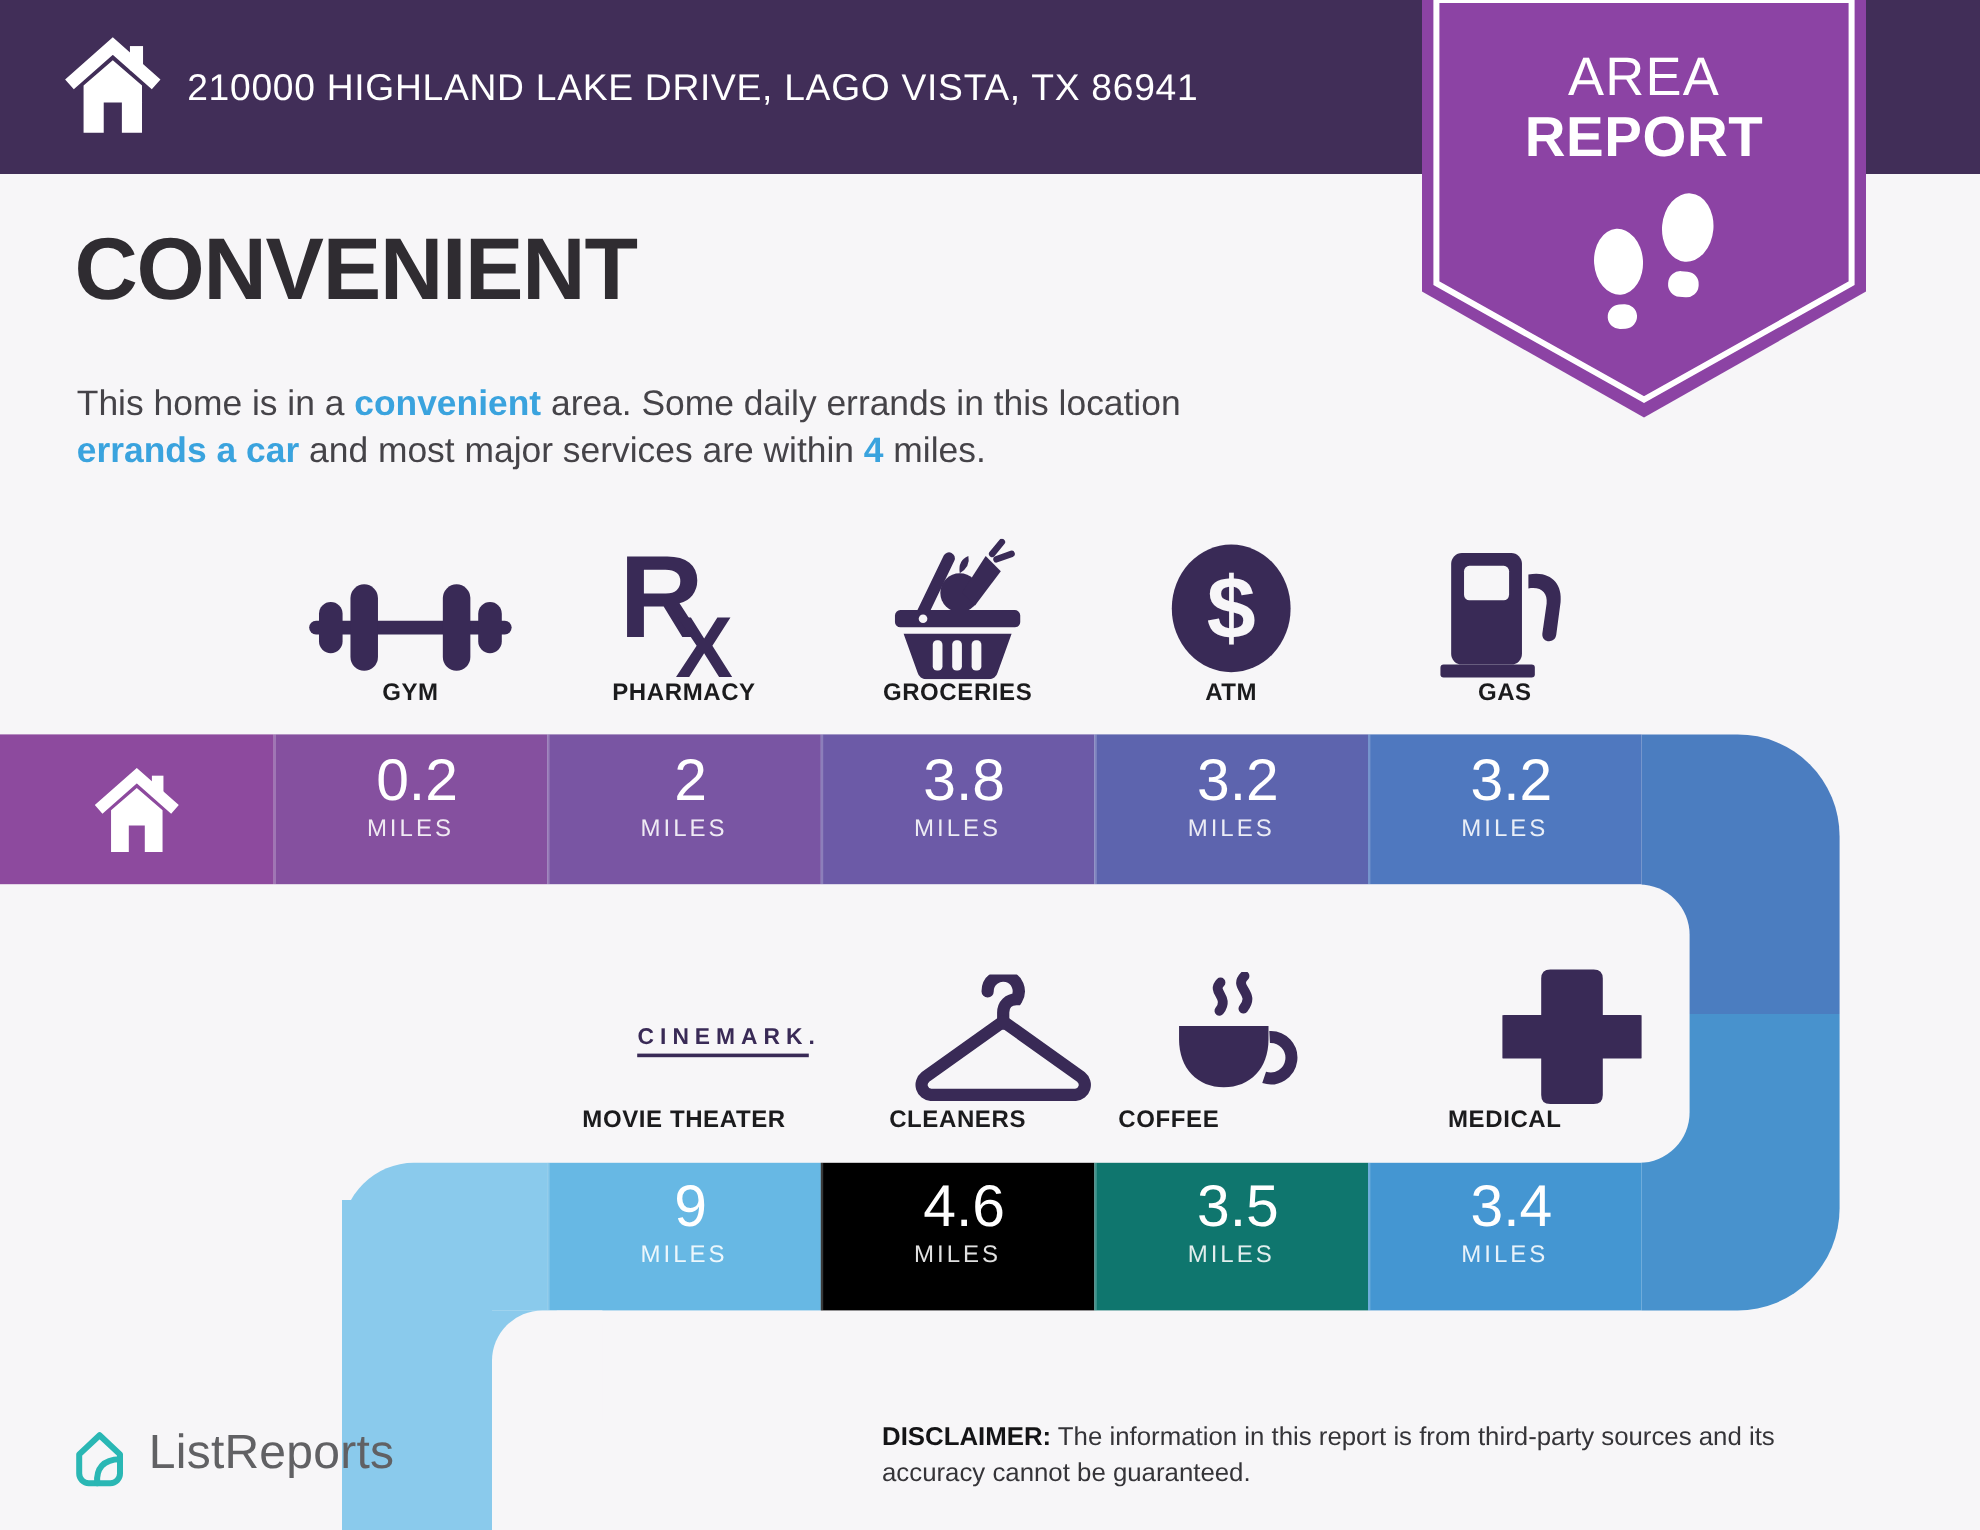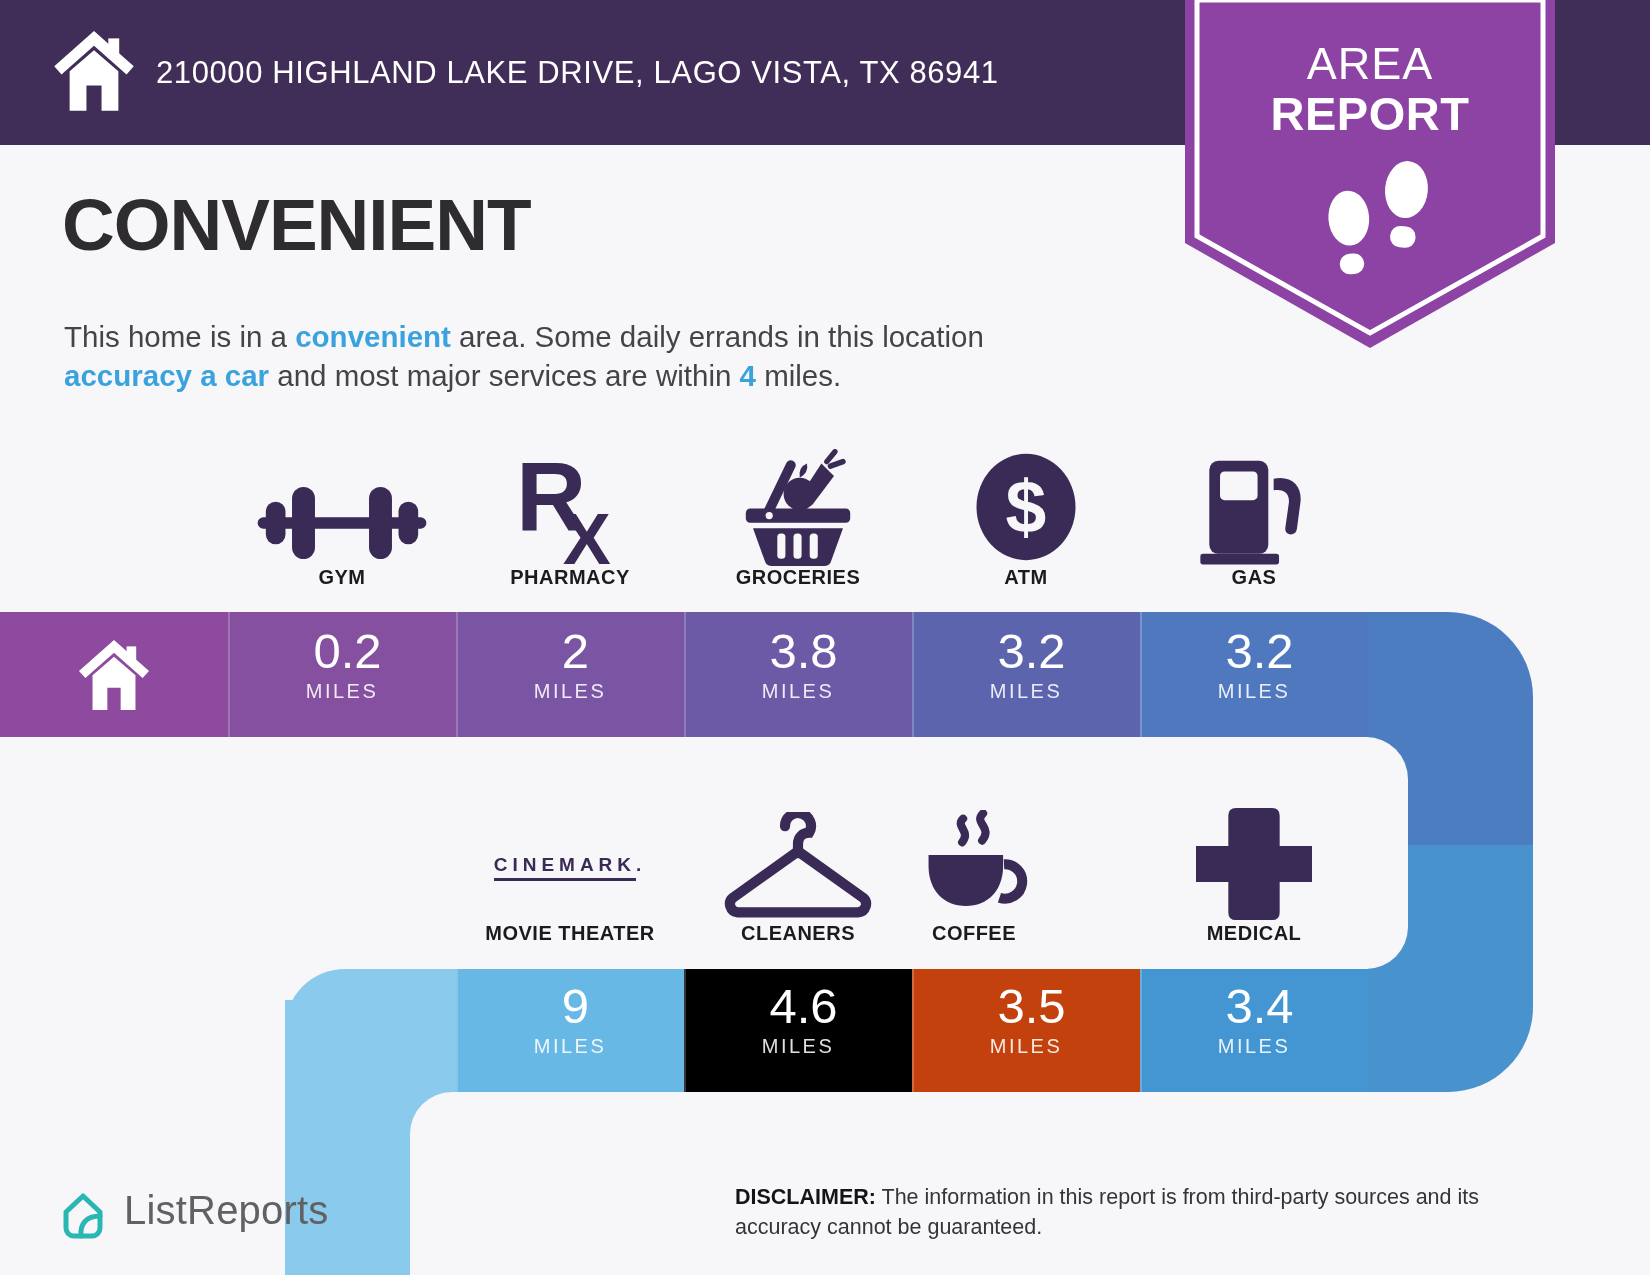--- a/index.html
+++ b/index.html
@@ -24,21 +24,21 @@
 
   
   .title{left:62px;top:183px;font-size:73px;font-weight:800;color:#2f2c31;letter-spacing:-1px;margin:0;}
   .intro{left:64px;top:287px;width:1015px;font-size:29.5px;line-height:1.33;color:#454348;font-weight:500;}
   .intro .hl{color:var(--accent);font-weight:800;}
 
   
   .cat{position:absolute;width:228px;display:flex;flex-direction:column;align-items:center;}
   .cat-icon-wrap{display:flex;align-items:flex-end;justify-content:center;width:100%;}
   .r1 .cat-icon-wrap{height:126px;}
-  .r2 .cat-icon-wrap{height:158px;}
+  .r2 .cat-icon-wrap{height:158px;justify-content:flex-end;}
   .cat-label{font-size:20px;font-weight:700;color:#1b1b1d;letter-spacing:.5px;white-space:nowrap;}
   .r1{top:440px;}
   .r2{top:764px;}
   .ic{fill:var(--icon);}
   .icstroke{stroke:var(--icon);fill:none;}
   .cinemark{margin-bottom:46px;color:var(--icon);font-size:19px;font-weight:800;letter-spacing:5px;}
   .cinemark .cm-underline{border-bottom:3px solid var(--icon);padding-bottom:3px;}
 
   
   .bcell,.bcell2{position:absolute;width:228px;text-align:center;color:#fff;}
@@ -102,21 +102,21 @@
 
   <div class="abs light-seg" style="background-color: rgb(138, 202, 236);"></div>
   <div class="bcell2 cell-divider" style="left: 456px; background-color: rgb(103, 184, 228);">
     <div class="num">9</div>
     <div class="unit">MILES</div>
   </div>
   <div class="bcell2 cell-divider" style="left: 684px; background-color: #000000;">
     <div class="num">4.6</div>
     <div class="unit">MILES</div>
   </div>
-  <div class="bcell2 cell-divider" style="left: 912px; background-color: #c2410c; text-align: center;">
+  <div class="bcell2 cell-divider" style="left: 912px; background-color: #0f766e; text-align: center;">
     <div class="num">3.5</div>
     <div class="unit">MILES</div>
   </div>
   <div class="bcell2 cell-divider" style="left: 1140px; background-color: rgb(68, 150, 210);">
     <div class="num">3.4</div>
     <div class="unit">MILES</div>
   </div>
 
   <div class="abs bottom-notch" style="background-color: rgb(138, 202, 236);"></div>
   <div class="abs bottom-strip" style="background-color: rgb(138, 202, 236);"></div>
@@ -243,21 +243,21 @@
         <rect x="13" y="101" width="24" height="20" rx="10"></rect>
       </g>
       <g transform="rotate(5 78 60)" fill="#ffffff">
         <ellipse cx="78" cy="38" rx="21" ry="28"></ellipse>
         <rect x="66" y="74" width="25" height="21" rx="10"></rect>
       </g>
     </svg>
   </div>
 
   <h1 class="abs title">CONVENIENT</h1>
-  <p class="abs intro"><span>This home is in a </span><span class="hl">convenient</span><span> area. Some daily errands in this location </span><span class="hl">accuracy a car</span><span> and most major services are within </span><span class="hl">4</span><span> miles.</span></p>
+  <p class="abs intro"><span>This home is in a </span><span class="hl">convenient</span><span> area. Some daily errands in this location </span><span class="hl">errands a car</span><span> and most major services are within </span><span class="hl">4</span><span> miles.</span></p>
 
   <div class="abs brand">
     <svg width="54" height="56" viewBox="0 0 54 56">
       <path d="M10,24 L27,8 L44,24 V40 a8,8 0 0 1 -8,8 H18 a8,8 0 0 1 -8,-8 Z" fill="none" stroke="var(--teal)" stroke-width="5" stroke-linejoin="round"></path>
       <path d="M44,28 C30,28 24,36 25,48" fill="none" stroke="var(--teal)" stroke-width="5" stroke-linecap="round"></path>
     </svg>
     <span class="brand-name">ListReports</span>
   </div>
   <div class="abs disclaimer">
     <b>DISCLAIMER:</b><span> The information in this report is from third-party sources and its accuracy cannot be guaranteed.</span>

